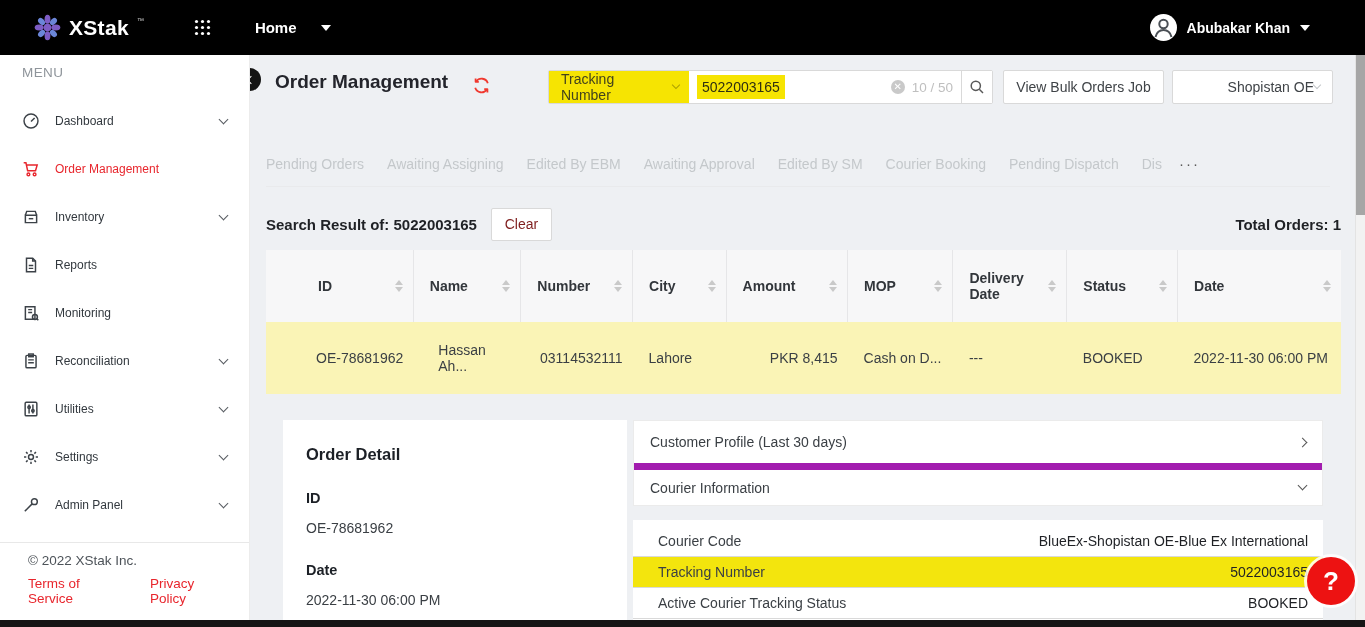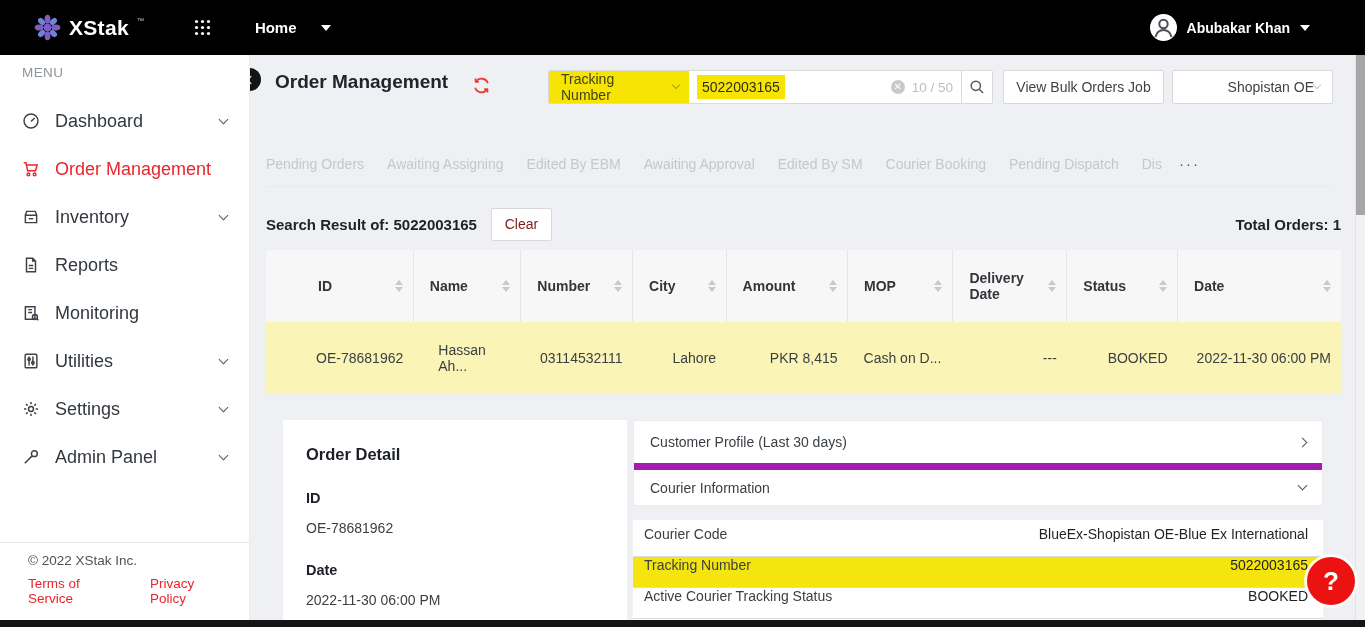--- a/index.html
+++ b/index.html
@@ -20,21 +20,21 @@
   .caret-w { width:0; height:0; border-left:5px solid transparent; border-right:5px solid transparent; border-top:6px solid #fff; }
   .nav-user { margin-left:auto; margin-right:55px; display:flex; align-items:center; gap:10px; cursor:pointer; }
   .avatar { width:27px; height:27px; border-radius:50%; background:#fff; display:flex; align-items:center; justify-content:center; overflow:hidden; }
   .nav-user-name { color:#fff; font-size:14px; font-weight:bold; }
   
   .sidebar { position:absolute; top:55px; left:0; width:250px; bottom:7px; background:#fff;
     border-right:1px solid #ececec; display:flex; flex-direction:column; z-index:5; }
   .menu-label { color:#8f959b; font-size:13.5px; letter-spacing:.4px; padding:10px 0 0 22px; }
   .menu-items { margin-top:17px; }
   .menu-item { height:48px; display:flex; align-items:center; padding:0 22px; gap:15px;
-    font-size:18px; color:#32383e; cursor:pointer; }
+    font-size:12px; color:#32383e; cursor:pointer; }
   .menu-item .mi-icon { width:18px; height:18px; flex:0 0 18px; display:flex; align-items:center; justify-content:center; color:#3c4248; }
   .menu-item.active { color:#e8262d; }
   .menu-item.active .mi-icon { color:#e8262d; }
   .mi-chev { margin-left:auto; }
   .chev { display:inline-block; width:7px; height:7px; border-right:1.6px solid #565b60; border-bottom:1.6px solid #565b60; }
   .chev.down { transform:rotate(45deg); margin-top:-4px; }
   .chev.right { transform:rotate(-45deg); }
   .side-footer { margin-top:auto; border-top:1px solid #e8e8e8; padding:10px 22px 14px 28px; }
   .copyright { font-size:13.5px; color:#4d5359; }
   .side-links { display:flex; gap:30px; margin-top:8px; }
@@ -82,38 +82,38 @@
   .order-table th { background:#f7f7f8; height:72px; font-size:14px; font-weight:bold; color:#32363b;
     text-align:left; padding:0 10px 0 16px; }
   .order-table th:first-child { padding-left:52px; }
   .th-inner { display:flex; align-items:center; justify-content:space-between; gap:6px; }
   .th-sep { border-left:1px solid #e6e6e8; }
   .sort-icon { display:flex; flex-direction:column; gap:2px; align-items:center; cursor:pointer; }
   .caret-up { width:0; height:0; border-left:4px solid transparent; border-right:4px solid transparent; border-bottom:5px solid #c9c9c9; }
   .caret-down { width:0; height:0; border-left:4px solid transparent; border-right:4px solid transparent; border-top:5px solid #c9c9c9; }
   .order-table td { background:#faf4b6; font-size:14px; color:#3a3f44; padding:20px 10px 20px 16px; vertical-align:middle; }
   td.al-r { text-align:right; padding-right:10px; }
-  td.al-c { text-align:right; }
+  td.al-c { text-align:left; }
   td.al-l { text-align:left; }
   td.pad-name { padding-left:25px; }
   
   .panels { position:absolute; left:33px; right:42px; top:365px; bottom:0; display:flex; gap:6px; overflow:hidden; }
   .order-card { width:344px; background:#fff; padding:25px 23px; flex:0 0 344px; }
   .order-card h3 { font-size:16.5px; color:#1c2026; margin-bottom:4px; }
   .field-label { font-size:14.5px; font-weight:bold; color:#1c2026; margin-top:26px; }
   .field-value { font-size:14px; color:#3a3f44; margin-top:14px; }
   .right-col { flex:1; display:flex; flex-direction:column; }
   .accordion { background:#fff; border:1px solid #ebebeb; }
   .acc-row { height:42px; display:flex; align-items:center; justify-content:space-between; padding:0 16px; cursor:pointer; }
   .acc-row + .acc-row { border-top:7px solid #a21caf; }
   .acc-row span { font-size:14px; color:#3a3f44; }
   .acc-row .chev { border-color:#555; }
   .detail-card { margin-top:14px; background:#fff; padding-top:6px; flex:1; }
-  .detail-row { height:31px; display:flex; align-items:flex-start; justify-content:space-between;
-    padding:0 15px 0 11px; border-bottom:1px solid #d9d9d9; }
+  .detail-row { height:31px; display:flex; align-items:center; justify-content:space-between;
+    padding:0 15px 0 25px; border-bottom:1px solid #d9d9d9; }
   .detail-row .dr-label { font-size:14px; color:#3a3f44; }
   .detail-row .dr-value { font-size:14px; color:#1f2125; }
   .detail-row.highlight { background:#f3e50d; }
   
   .help-fab { position:absolute; left:1307px; top:557px; width:48px; height:48px; border-radius:50%;
     background:#ed1212; color:#fff; font-size:26px; font-weight:bold; display:flex; align-items:center;
     justify-content:center; cursor:pointer; z-index:40; box-shadow:0 0 0 3px rgba(255,255,255,.85); }
   
   .scroll-track { position:absolute; right:0; top:55px; bottom:7px; width:10px; background:#f2f2f2;
     border-left:1px solid #e3e3e3; z-index:35; }
@@ -229,20 +229,31 @@
         <svg width="18" height="18" viewBox="0 0 16 16" fill="none" stroke="currentColor" stroke-width="1.3">
           <path d="M3 2.5h8.5V13.5H3z"></path>
             <path d="M5.5 5h3.5M5.5 7.5h3.5"></path>
           <circle cx="11.5" cy="11.5" r="2.2"></circle>
             <path d="M13 13l1.5 1.5"></path>
           </svg>
       </span>
       <span>Monitoring</span>
     </div>
 
+    <div class="menu-item">
+      <span class="mi-icon">
+        <svg width="18" height="18" viewBox="0 0 16 16" fill="none" stroke="currentColor" stroke-width="1.3">
+          <rect x="3.5" y="3" width="9" height="11" rx="1"></rect>
+            <rect x="6" y="1.8" width="4" height="2.4"></rect>
+          <path d="M5.5 7h5M5.5 9.5h5"></path>
+          </svg>
+      </span>
+      <span>Reconciliation</span>
+      <span class="mi-chev chev down"></span>
+    </div>
 
     <div class="menu-item">
       <span class="mi-icon">
         <svg width="18" height="18" viewBox="0 0 16 16" fill="none" stroke="currentColor" stroke-width="1.3">
           <rect x="2.8" y="2" width="10.4" height="12" rx="1"></rect>
           <path d="M6.3 4v8M9.7 4v8"></path>
             <circle cx="6.3" cy="6.5" r="1.1"></circle>
             <circle cx="9.7" cy="9.5" r="1.1"></circle>
           </svg>
       </span>

